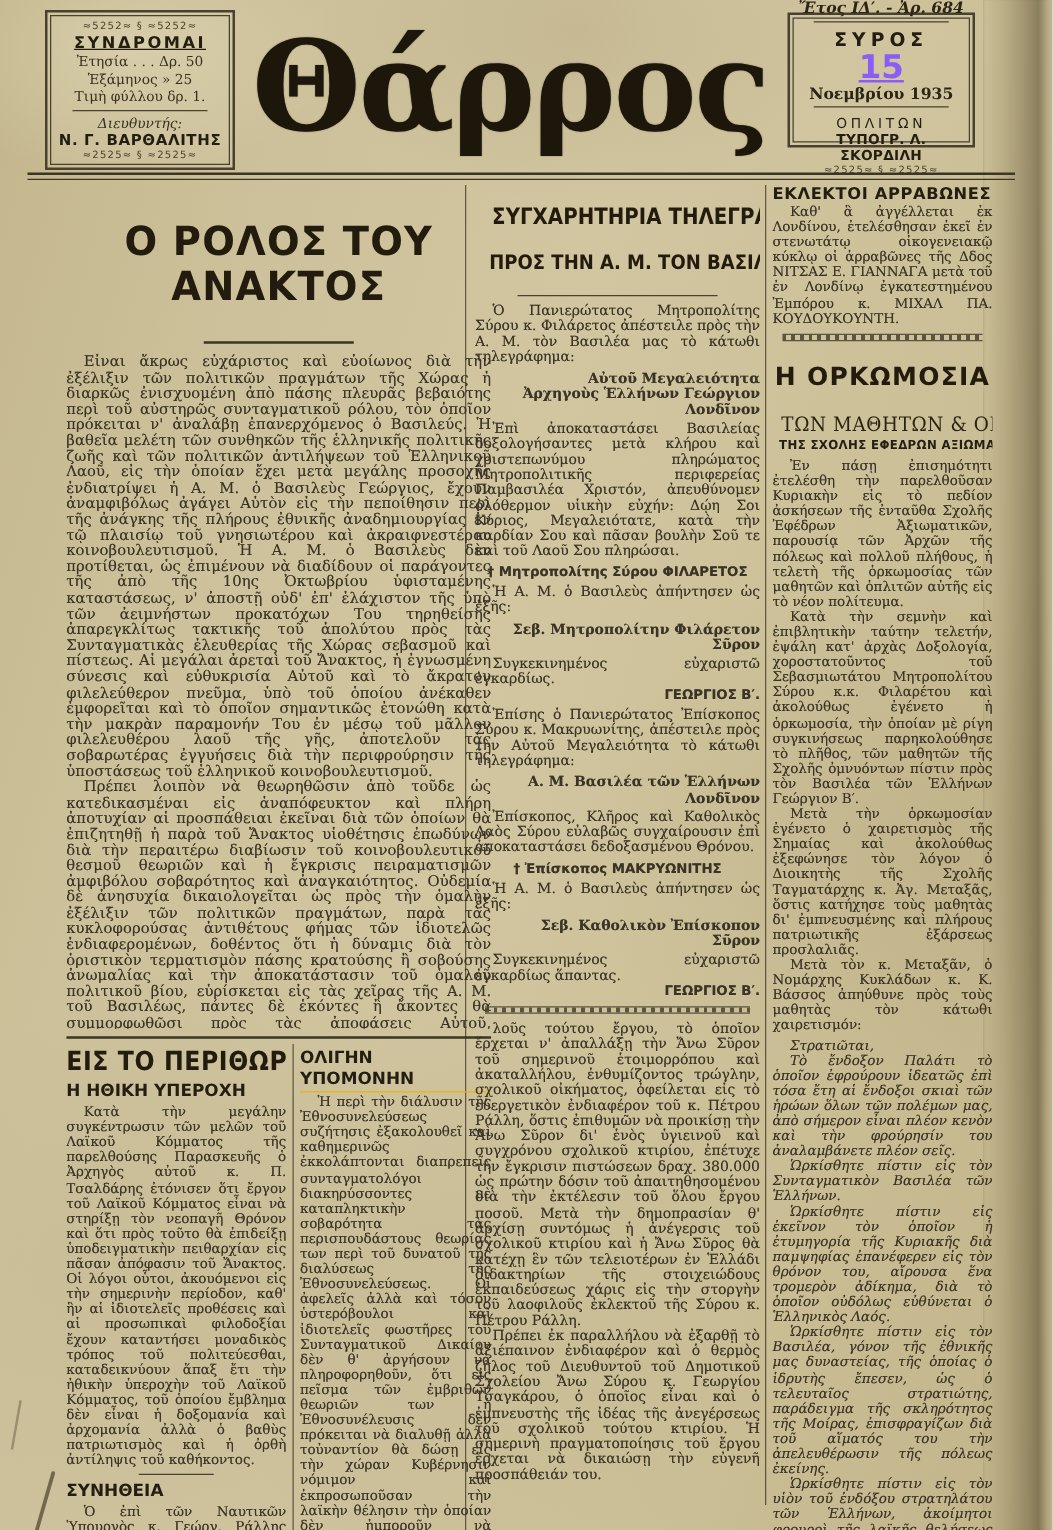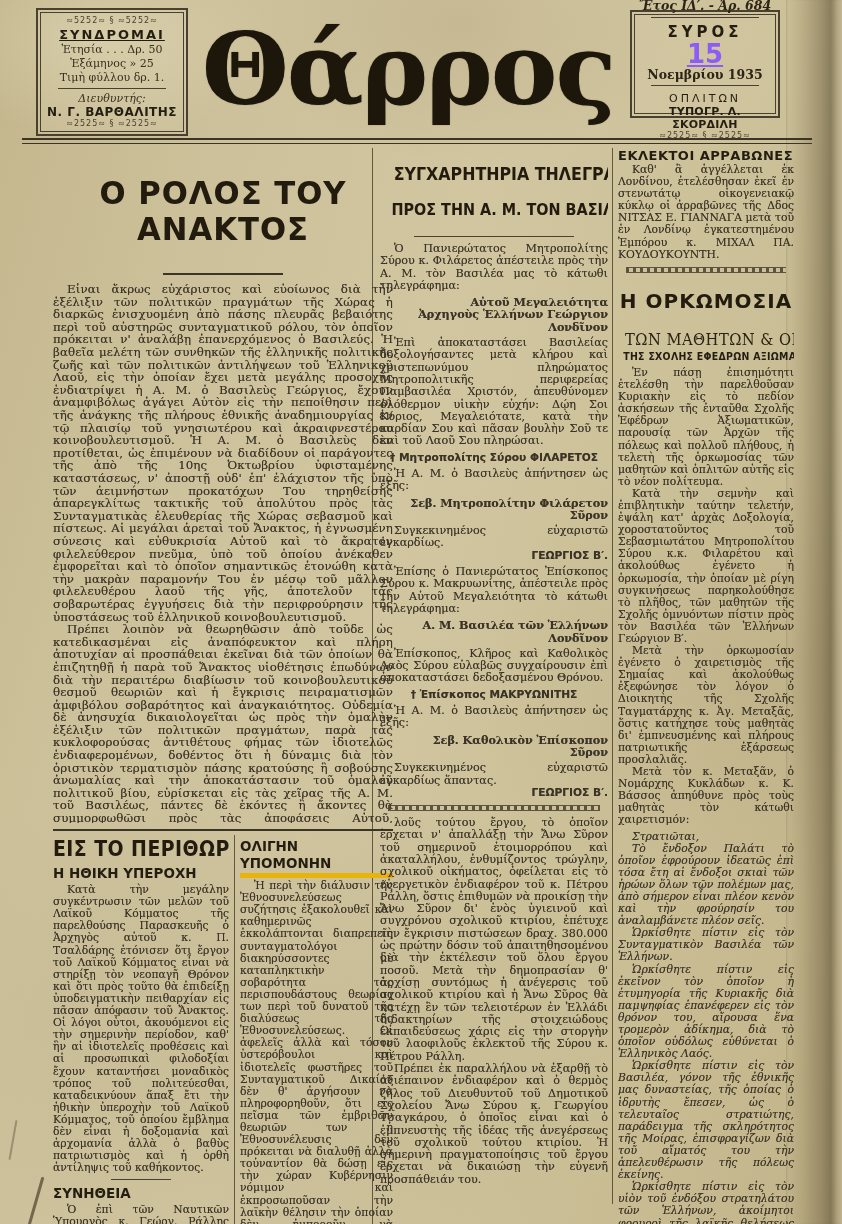--- a/index.html
+++ b/index.html
@@ -146,21 +146,21 @@
             <p>Κατὰ τὴν μεγάλην συγκέντρωσιν τῶν μελῶν τοῦ Λαϊκοῦ Κόμματος τῆς παρελθούσης Παρασκευῆς ὁ Ἀρχηγὸς αὐτοῦ κ. Π. Τσαλδάρης ἐτόνισεν ὅτι ἔργον τοῦ Λαϊκοῦ Κόμματος εἶναι νὰ στηρίξῃ τὸν νεοπαγῆ Θρόνον καὶ ὅτι πρὸς τοῦτο θὰ ἐπιδείξῃ ὑποδειγματικὴν πειθαρχίαν εἰς πᾶσαν ἀπόφασιν τοῦ Ἄνακτος. Οἱ λόγοι οὗτοι, ἀκουόμενοι εἰς τὴν σημερινὴν περίοδον, καθ' ἣν αἱ ἰδιοτελεῖς προθέσεις καὶ αἱ προσωπικαὶ φιλοδοξίαι ἔχουν καταντήσει μοναδικὸς τρόπος τοῦ πολιτεύεσθαι, καταδεικνύουν ἅπαξ ἔτι τὴν ἠθικὴν ὑπεροχὴν τοῦ Λαϊκοῦ Κόμματος, τοῦ ὁποίου ἔμβλημα δὲν εἶναι ἡ δοξομανία καὶ ἀρχομανία ἀλλὰ ὁ βαθὺς πατριωτισμὸς καὶ ἡ ὀρθὴ ἀντίληψις τοῦ καθήκοντος.</p>
           </div>
         <div class="mini-rule"></div>
         <div class="h-sub">ΣΥΝΗΘΕΙΑ</div>
         <div class="bt bt3">
             <p>Ὁ ἐπὶ τῶν Ναυτικῶν Ὑπουργὸς κ. Γεώργ. Ράλλης σχολιάζων τὴν διαγραφὴν ἐκ τοῦ Λαϊκοῦ Κόμματος τῶν Ὑπουργῶν τῆς σημερινῆς Κυβερνήσεως, ἐδήλωσεν, ὅτι ἐκεῖνος ἀπὸ μακροῦ χρόνου εἶχε διαγράψει τὸν κ. Τσαλδάρην ἐκ τῆς ἀρχηγίας τοῦ Λαϊκοῦ Κόμματος ὡς . . . . καταπροδόσαντα τὴν σημαίαν τοῦ Κόμματος ! Φαίνεται ὅτι ὁ ἀξιότιμος ἐπὶ τῶν Ναυτικῶν Ὑπουργὸς εἶναι εἰθισμένος εἰς τὸ νὰ διαγράφῃ τοὺς ἑκάστοτε Ἀρχηγοὺς τοῦ Λαϊκοῦ Κόμματος καὶ νὰ κατηγορῇ ἐπὶ προδοσίᾳ. Διότι καὶ εἰς τὴν ἱστορικὴν δίκην τῶν «Ἕξ» ἐξ ὁλοκλήρου τοῦ ἀντιβενιζελικοῦ κόσμου μόνος αὐτὸς προσ-</p>
           </div>
       </div>
       <div class="perith-div"></div>
       <div class="perith-b">
-        <div class="h-sub" style="border-bottom:5px solid #eab308;display:inline-block;padding-bottom:1px;">ΟΛΙΓΗΝ ΥΠΟΜΟΝΗΝ</div>
+        <div class="h-sub" style="border-bottom:1px solid #eab308;display:inline-block;padding-bottom:1px;">ΟΛΙΓΗΝ ΥΠΟΜΟΝΗΝ</div>
         <div class="bt bt3">
             <p>Ἡ περὶ τὴν διάλυσιν τῆς Ἐθνοσυνελεύσεως συζήτησις ἐξακολουθεῖ καὶ καθημερινῶς ἐκκολάπτονται διαπρεπεῖς συνταγματολόγοι διακηρύσσοντες μὲ καταπληκτικὴν σοβαρότητα τὰς περισπουδάστους θεωρίας των περὶ τοῦ δυνατοῦ τῆς διαλύσεως τῆς Ἐθνοσυνελεύσεως. Οἱ ἀφελεῖς ἀλλὰ καὶ τόσον ὑστερόβουλοι καὶ ἰδιοτελεῖς φωστῆρες τοῦ Συνταγματικοῦ Δικαίου δὲν θ' ἀργήσουν νὰ πληροφορηθοῦν, ὅτι εἰς πεῖσμα τῶν ἐμβριθῶν θεωριῶν των ἡ Ἐθνοσυνέλευσις δὲν πρόκειται νὰ διαλυθῇ ἀλλὰ τοὐναντίον θὰ δώσῃ εἰς τὴν χώραν Κυβέρνησιν νόμιμον καὶ ἐκπροσωποῦσαν τὴν λαϊκὴν θέλησιν τὴν ὁποίαν δὲν ἠμποροῦν νὰ πλαστογραφήσουν οἱ σοφοὶ συνταγματολόγοι. Ὀλίγην ὑπομονὴν ἂς ἔχουν μόνον.</p>
           </div>
         
         
         
       </div>
     </div>
   </section>
 

